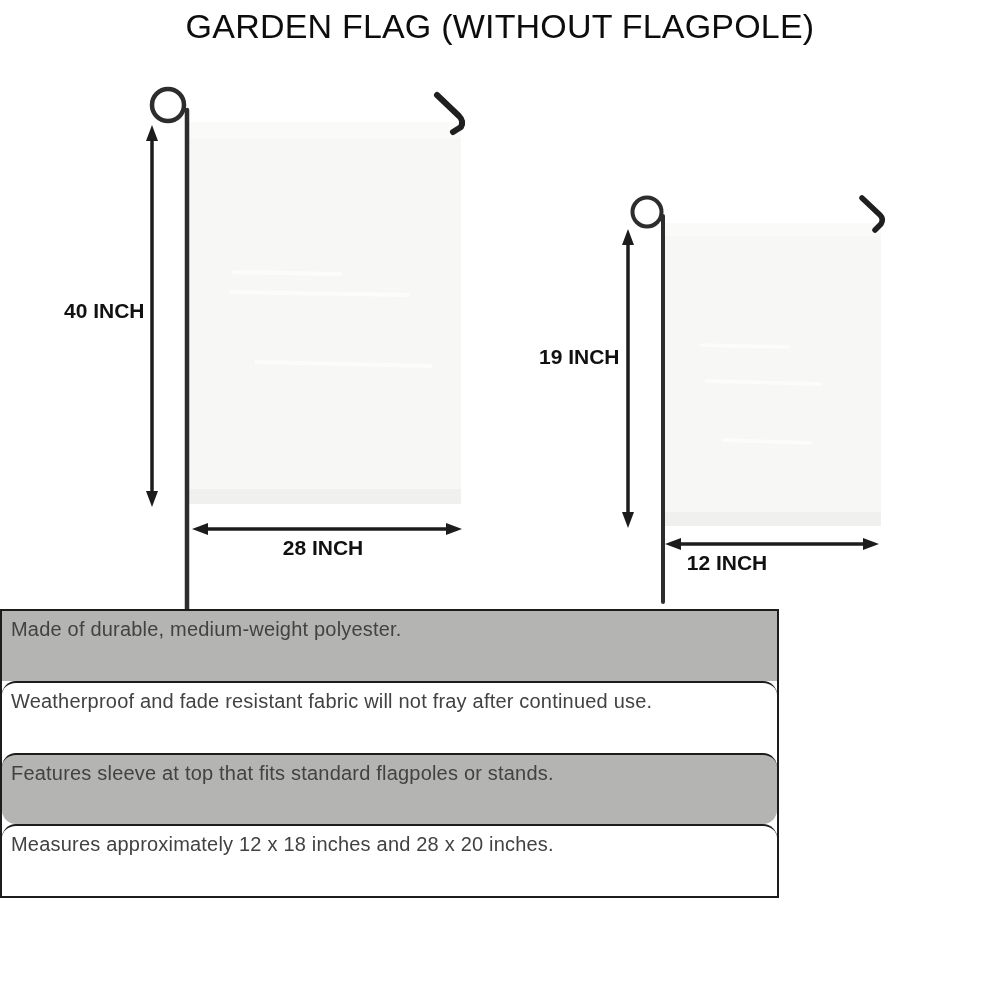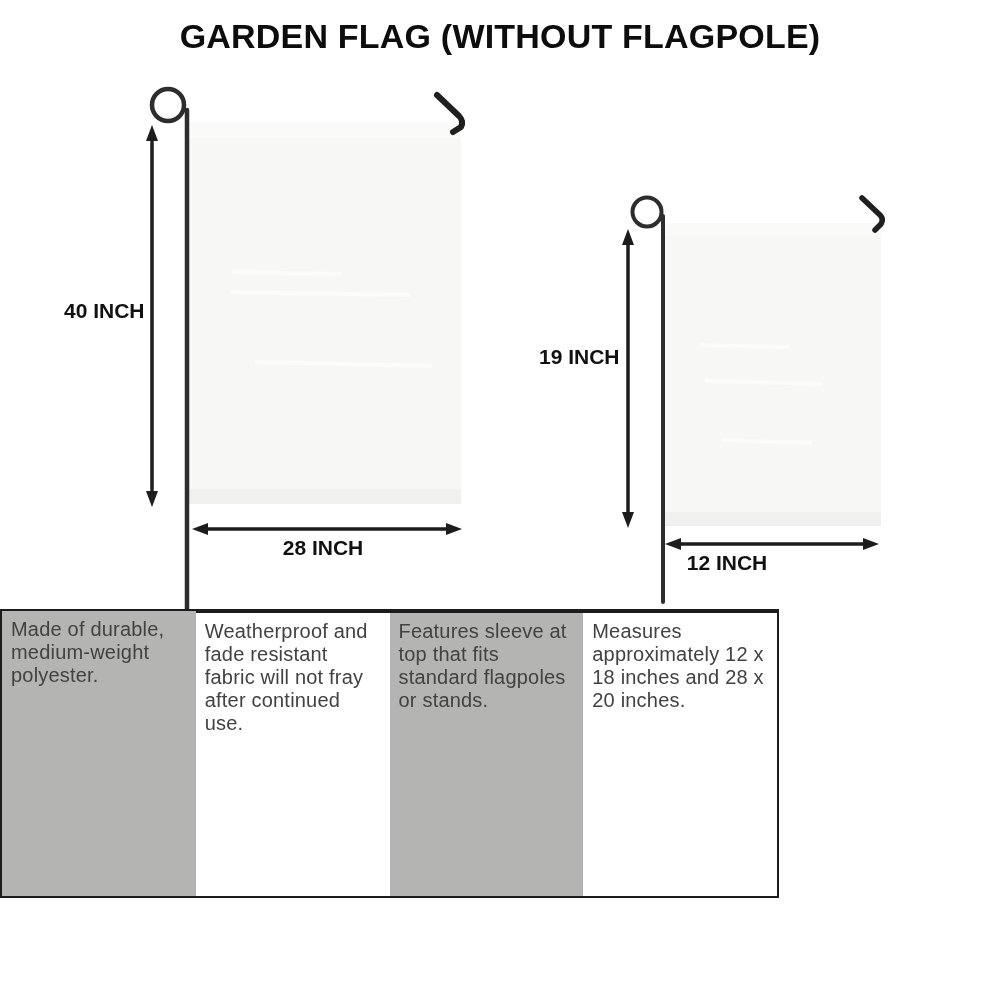--- a/index.html
+++ b/index.html
@@ -5,24 +5,24 @@
   html,body{margin:0;padding:0;background:#ffffff;}
   .canvas{
     position:relative;
     width:1000px;height:1000px;
     background:#ffffff;
     overflow:hidden;
     font-family:"Liberation Sans","DejaVu Sans",sans-serif;
   }
   
   .title{
-    position:absolute;left:0;top:16px;width:1000px;
+    position:absolute;left:0;top:6px;width:1000px;
     text-align:center;
     color:#0d0d0d;
-    font-weight:700;
+    font-weight:400;
     line-height:1.18;
     margin:0;
   }
   .title .t-line{
     display:block;
     font-size:34px;
     letter-spacing:0.2px;
   }
   
   .diagram-svg{position:absolute;left:0;top:0;width:1000px;height:1000px;}
@@ -38,31 +38,31 @@
   .dim-28{left:278px;top:536px;width:90px;text-align:center;}
   .dim-18{left:539px;top:345px;}
   .dim-12{left:684px;top:551px;width:86px;text-align:center;}
   
   .features{
     position:absolute;
     left:0;top:609px;
     width:779px;height:289px;
     border:2px solid var(--line,#1c1c1c);
     box-sizing:border-box;
-    display:flex;flex-direction:row;
+    display:flex;flex-direction:column;
   }
   .feature-row{
     flex:1 1 0;
     box-sizing:border-box;
     padding:7px 10px 0 9px;
     font-size:20px;
     color:#424242;
     letter-spacing:0.2px;
   }
-  .feature-row + .feature-row{border-top:2px solid var(--line,#1c1c1c);}
+  .feature-row + .feature-row{border-top:2px solid var(--line,#1c1c1c);border-radius:14px;}
   .feature-row.gray{background:var(--row-gray,#b4b4b2);}
   .feature-row.white{background:#ffffff;}
 </style>
 </head>
 <body>
 
 <div class="canvas">
 
   <h1 class="title">
     <span class="t-line">GARDEN FLAG (WITHOUT FLAGPOLE)</span>

